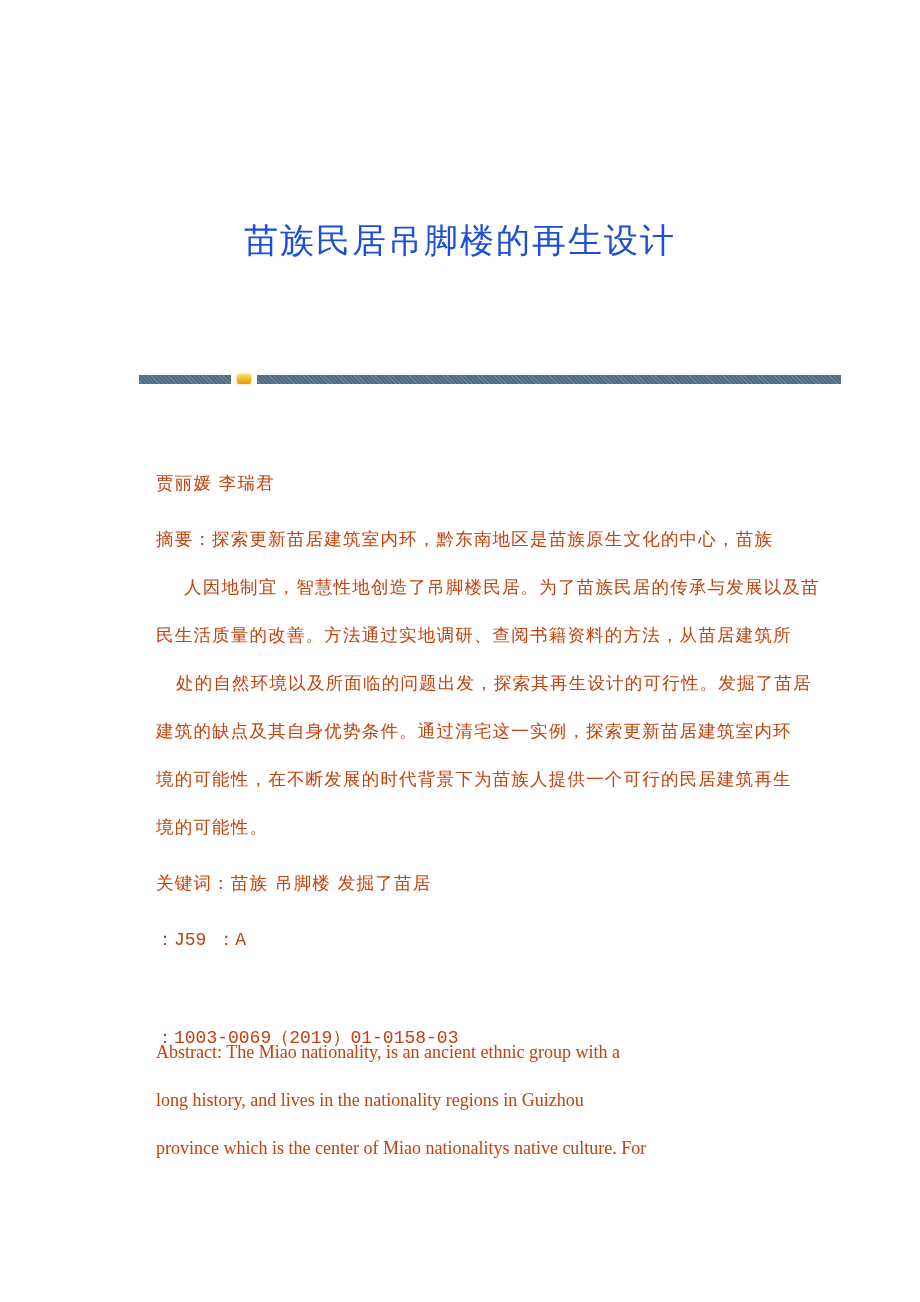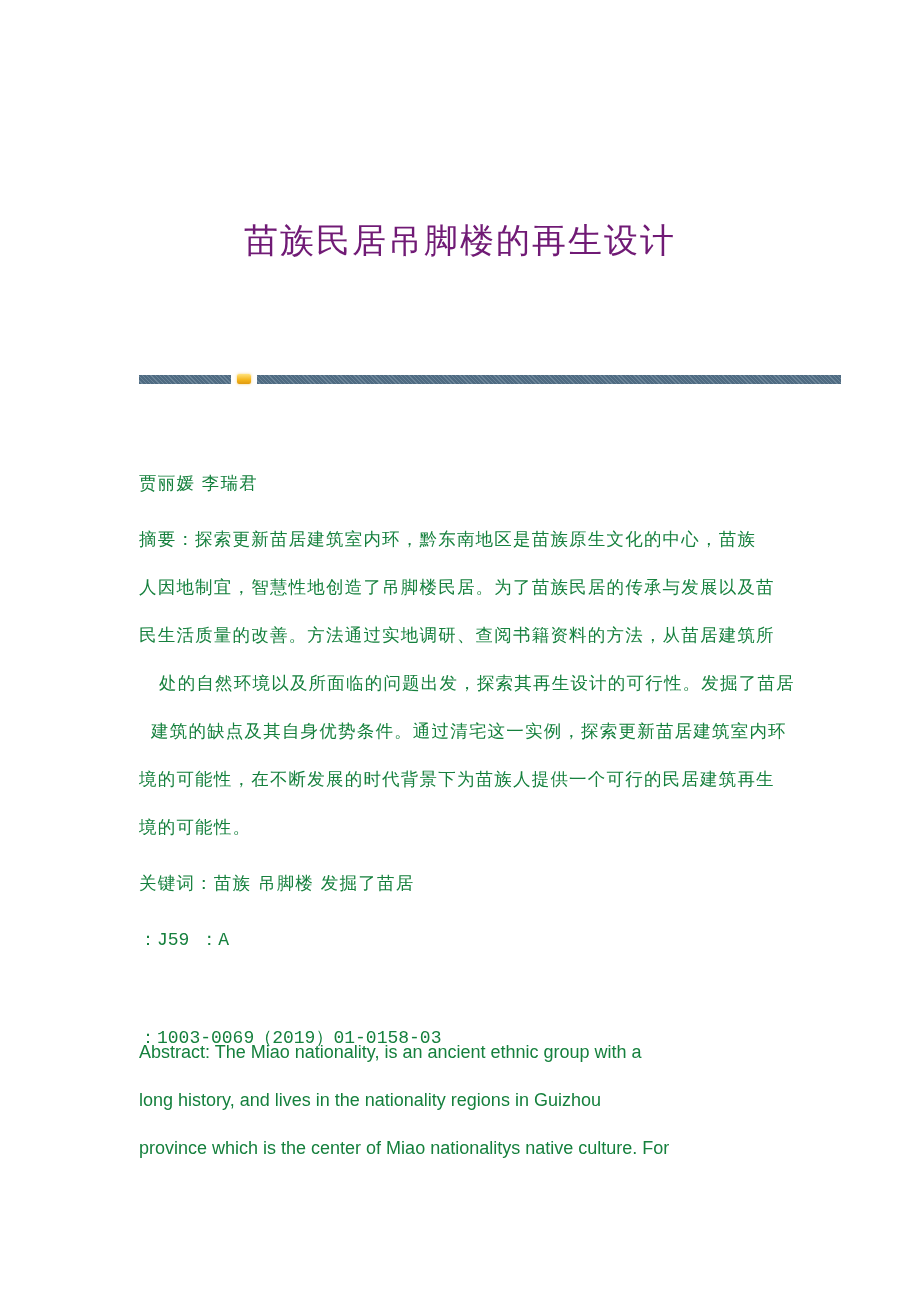--- a/index.html
+++ b/index.html
@@ -18,21 +18,21 @@
     .title {
       position: absolute;
       left: 0;
       top: 218px;
       width: 920px;
       text-align: center;
       font-family: "DejaVu Serif", "Liberation Serif", serif;
       font-size: 34px;
       font-weight: normal;
       letter-spacing: 2px;
-      color: #701a75;
+      color: #1d4ed8;
       margin: 0;
     }
     .divider {
       position: absolute;
       top: 375px;
       left: 139px;
       width: 702px;
       height: 9px;
     }
     .divider .bar-left {
@@ -56,30 +56,30 @@
       left: 98px;
       top: -1px;
       width: 14px;
       height: 10px;
       border-radius: 2px;
       background: linear-gradient(180deg, #ffe27a 0%, #f4b41a 60%, #e09a10 100%);
       box-shadow: 0 0 3px rgba(240,180,40,0.6);
     }
     .line {
       position: absolute;
-      left: 139px;
+      left: 156px;
       margin: 0;
       font-size: 17.5px;
       line-height: 22px;
       white-space: nowrap;
-      color: #15803d;
+      color: #c2410c;
       letter-spacing: 1.2px;
     }
     .line.en {
-      font-family: Liberation Sans, sans-serif;
+      font-family: Liberation Serif, serif;
       font-size: 18px;
       letter-spacing: 0px;
     }
     .line.meta {
       font-family: "Liberation Mono", "DejaVu Sans Mono", monospace;
       font-size: 18px;
       letter-spacing: 0px;
     }
   </style>
 </head>
@@ -90,24 +90,24 @@
 <div class="divider">
   <div class="bar-left"></div>
   <div class="ornament"></div>
   <div class="bar-right"></div>
 </div>
 
 <p class="line" style="top:472px;">贾丽媛 李瑞君</p>
 
 <div>
   <p class="line" style="top:528px;">摘要：探索更新苗居建筑室内环，黔东南地区是苗族原生文化的中心，苗族</p>
-  <p class="line" style="top:576px;">人因地制宜，智慧性地创造了吊脚楼民居。为了苗族民居的传承与发展以及苗</p>
+  <p class="line" style="top:576px;margin-left:28px;">人因地制宜，智慧性地创造了吊脚楼民居。为了苗族民居的传承与发展以及苗</p>
   <p class="line" style="top:624px;">民生活质量的改善。方法通过实地调研、查阅书籍资料的方法，从苗居建筑所</p>
   <p class="line" style="top:672px;margin-left:20px;">处的自然环境以及所面临的问题出发，探索其再生设计的可行性。发掘了苗居</p>
-  <p class="line" style="top:720px;margin-left:12px;">建筑的缺点及其自身优势条件。通过清宅这一实例，探索更新苗居建筑室内环</p>
+  <p class="line" style="top:720px;">建筑的缺点及其自身优势条件。通过清宅这一实例，探索更新苗居建筑室内环</p>
   <p class="line" style="top:768px;">境的可能性，在不断发展的时代背景下为苗族人提供一个可行的民居建筑再生</p>
   <p class="line" style="top:816px;">境的可能性。</p>
 </div>
 
 <p class="line" style="top:872px;">关键词：苗族 吊脚楼 发掘了苗居</p>
 
 <p class="line meta" style="top:929px;text-align:center;">：J59 ：A</p>
 
 <p class="line meta" style="top:985px;margin-top:42px;">：1003-0069（2019）01-0158-03</p>
 

